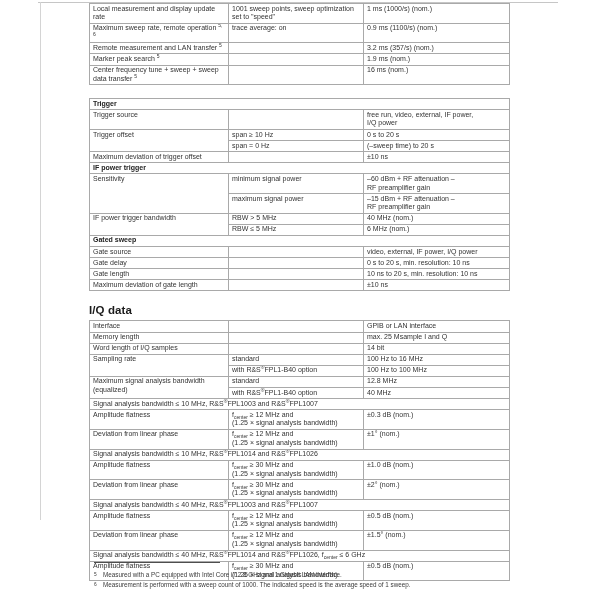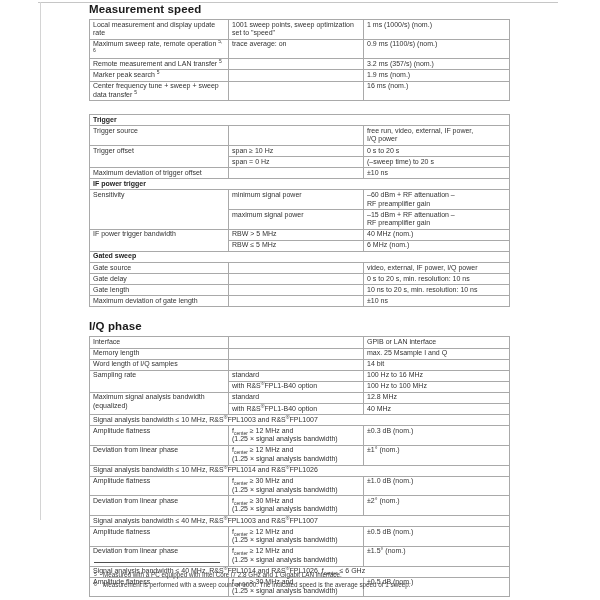--- a/index.html
+++ b/index.html
@@ -35,21 +35,20 @@
 </style>
 </head>
 <body>
 
 <div class="top-rule"></div>
 <div class="left-rule"></div>
 
 <main class="content">
 
   <section class="section">
-    <h2 class="sec-title">Measurement speed</h2>
     <table class="spec">
       <colgroup>
           <col class="c1">
           <col class="c2">
           <col class="c3">
         </colgroup>
       <tbody>
           <tr>
             <td>Local measurement and display update<br>rate</td>
             <td>1001 sweep points, sweep optimization<br>set to "speed"</td>
@@ -151,21 +150,21 @@
           <tr>
             <td>Maximum deviation of gate length</td>
             <td></td>
             <td>±10 ns</td>
           </tr>
         </tbody>
     </table>
   </section>
 
   <section class="section">
-    <h2 class="sec-title">I/Q phase</h2>
+    <h2 class="sec-title">I/Q data</h2>
     <table class="spec">
       <colgroup>
           <col class="c1">
           <col class="c2">
           <col class="c3">
         </colgroup>
       <tbody>
           <tr>
             <td>Interface</td>
             <td></td>

